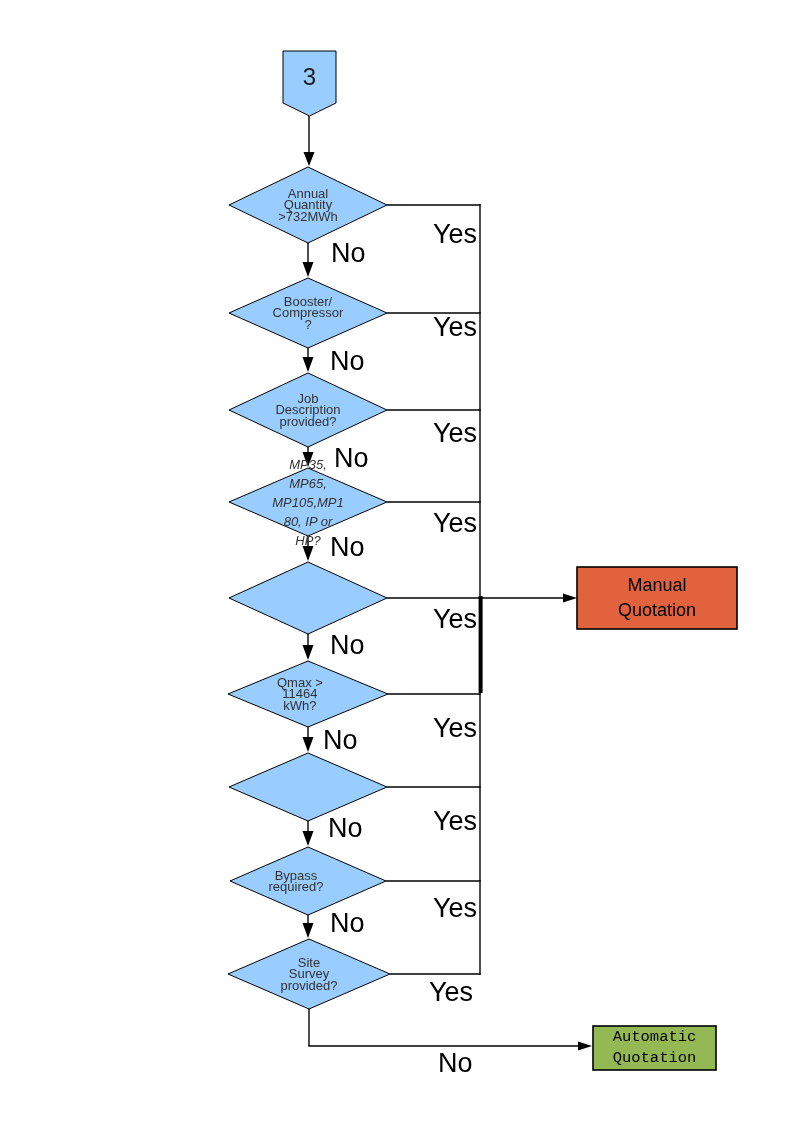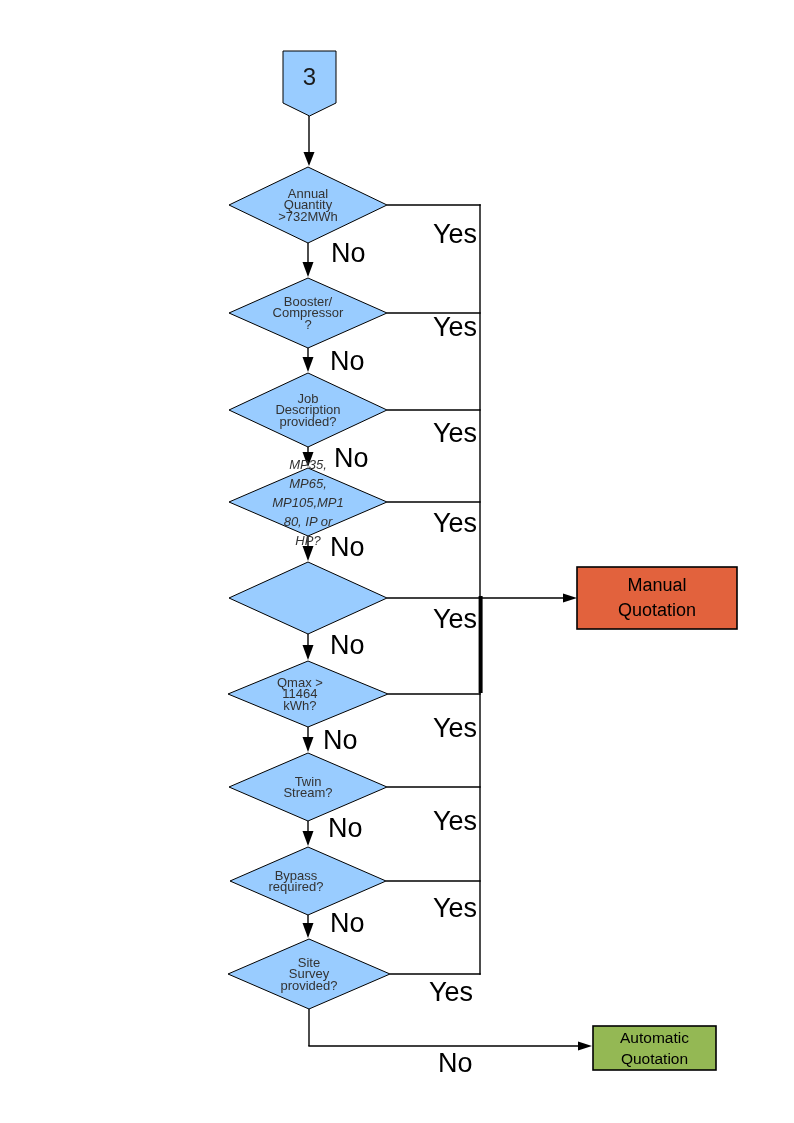--- a/index.html
+++ b/index.html
@@ -137,22 +137,20 @@
 Description
 provided?</div>
   <div class="lbl dlabel" style="left:229px; top:468px; width:158px; height:68px; line-height:19px;font-style:italic;">MP35,
 MP65,
 MP105,MP1
 80, IP or
 HP?</div>
   <div class="lbl dlabel" style="left:228px; top:661px; width:160px; height:66px; justify-content:flex-start; text-align:center; padding-left:49px; box-sizing:border-box;">Qmax &gt;
 11464
 kWh?</div>
-  <div class="lbl dlabel" style="left:229px; top:753px; width:158px; height:68px;">Twin
-Stream?</div>
   <div class="lbl dlabel" style="left:218px; top:847px; width:156px; height:68px;">Bypass
 required?</div>
   <div class="lbl dlabel" style="left:228px; top:939px; width:162px; height:70px;">Site
 Survey
 provided?</div>
 
   <div class="lbl yesno yes" style="left:397px; top:221px;">Yes</div>
   <div class="lbl yesno yes" style="left:397px; top:314px;">Yes</div>
   <div class="lbl yesno yes" style="left:397px; top:420px;">Yes</div>
   <div class="lbl yesno yes" style="left:397px; top:510px;">Yes</div>
@@ -167,16 +165,16 @@
   <div class="lbl yesno" style="left:334px; top:445px;">No</div>
   <div class="lbl yesno" style="left:330px; top:534px;">No</div>
   <div class="lbl yesno" style="left:330px; top:632px;">No</div>
   <div class="lbl yesno" style="left:323px; top:727px;">No</div>
   <div class="lbl yesno" style="left:328px; top:815px;">No</div>
   <div class="lbl yesno" style="left:330px; top:910px;">No</div>
   <div class="lbl yesno" style="left:438px; top:1050px;">No</div>
 
   <div class="lbl terminal-label manual-label" style="left:577px; top:567px; width:160px; height:62px;">Manual
 Quotation</div>
-  <div class="lbl terminal-label automatic-label" style="left:593px; top:1026px; width:123px; height:44px;">Automatic
+  <div class="lbl terminal-label automatic-label" style="left:593px; top:1026px; width:123px; height:44px;font-family:Liberation Mono, monospace;">Automatic
 Quotation</div>
 
 </div>
 
 </body></html>

